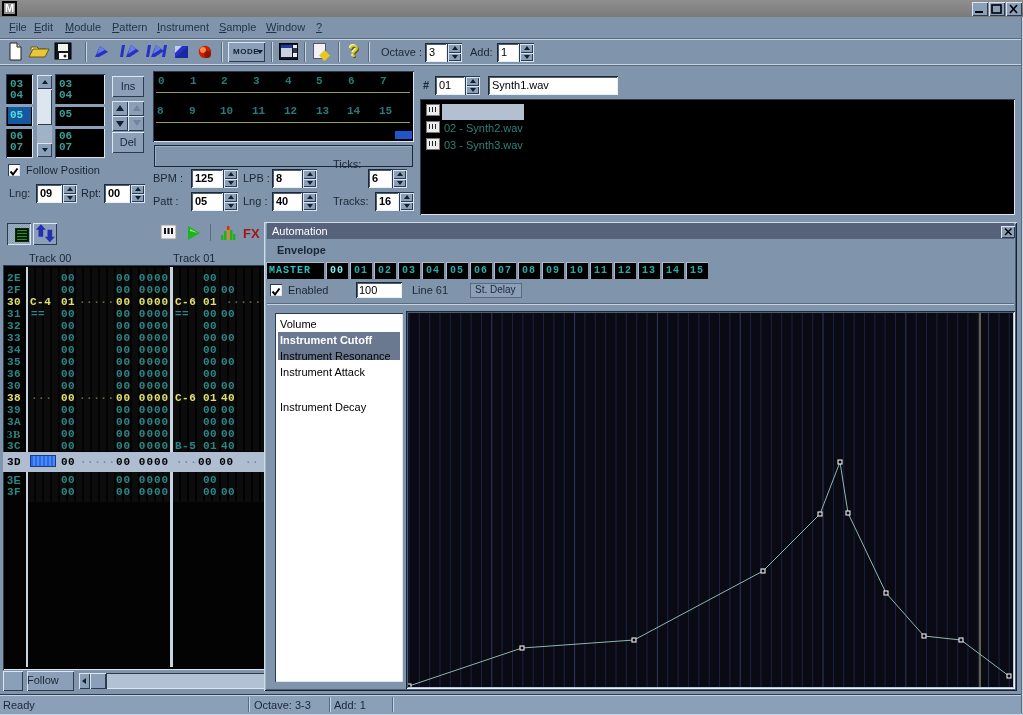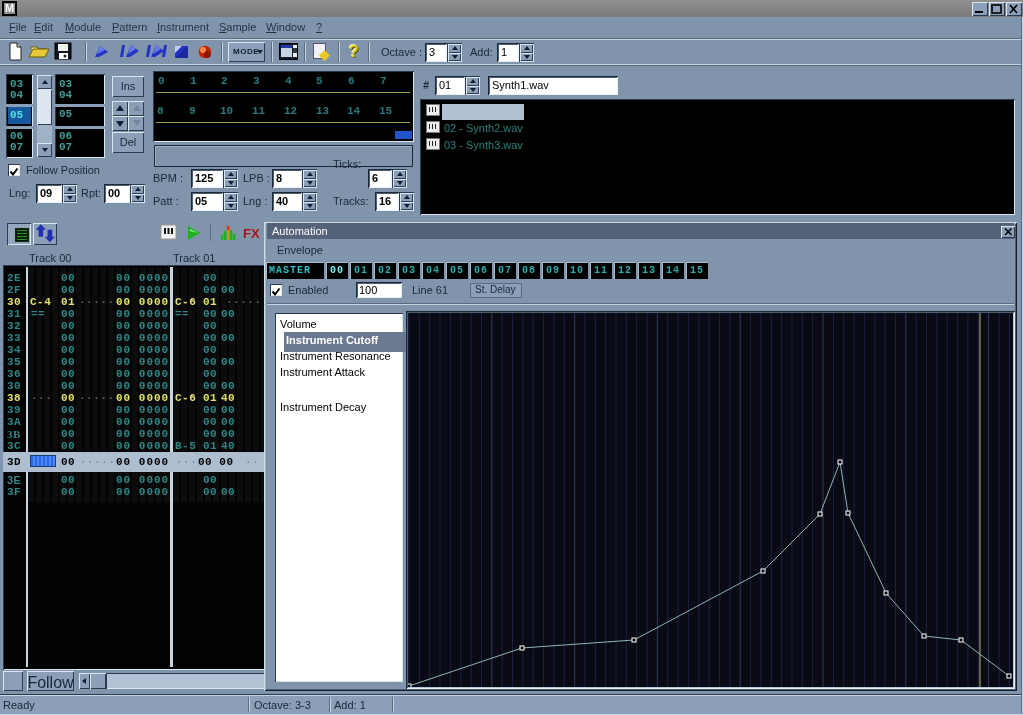--- a/index.html
+++ b/index.html
@@ -404,34 +404,34 @@
 <div style="position:absolute;left:61px;top:474px;font-family:'Liberation Mono',monospace;font-weight:bold;font-size:11px;letter-spacing:0.5px;white-space:pre;color:#2e8585;">00</div>
 <div style="position:absolute;left:116px;top:474px;font-family:'Liberation Mono',monospace;font-weight:bold;font-size:11px;letter-spacing:0.5px;white-space:pre;color:#2e8585;letter-spacing:1px;">00&nbsp;0000</div>
 <div style="position:absolute;left:203px;top:474px;font-family:'Liberation Mono',monospace;font-weight:bold;font-size:11px;letter-spacing:0.5px;white-space:pre;color:#2e8585;">00</div>
 <div style="position:absolute;left:7px;top:486px;font-family:'Liberation Mono',monospace;font-weight:bold;font-size:11px;letter-spacing:0.5px;white-space:pre;color:#2e8585;">3F</div>
 <div style="position:absolute;left:61px;top:486px;font-family:'Liberation Mono',monospace;font-weight:bold;font-size:11px;letter-spacing:0.5px;white-space:pre;color:#2e8585;">00</div>
 <div style="position:absolute;left:116px;top:486px;font-family:'Liberation Mono',monospace;font-weight:bold;font-size:11px;letter-spacing:0.5px;white-space:pre;color:#2e8585;letter-spacing:1px;">00&nbsp;0000</div>
 <div style="position:absolute;left:203px;top:486px;font-family:'Liberation Mono',monospace;font-weight:bold;font-size:11px;letter-spacing:0.5px;white-space:pre;color:#2e8585;">00</div>
 <div style="position:absolute;left:221px;top:486px;font-family:'Liberation Mono',monospace;font-weight:bold;font-size:11px;letter-spacing:0.5px;white-space:pre;color:#2e8585;">00</div>
 <div class="abs raised1" style="left:3px;top:671px;width:20px;height:20px;"></div>
 <div class="abs raised1" style="left:27px;top:671px;width:47px;height:20px;"></div>
-<div class="abs" style="left:27px;top:674px;width:47px;height:13px;color:#1a2636;font-size:16px;text-align:center;">Follow</div>
+<div class="abs" style="left:27px;top:674px;width:47px;height:13px;color:#1a2636;font-size:11px;text-align:left;">Follow</div>
 <div class="abs raised1" style="left:79px;top:673px;width:11px;height:16px;">
       <div style="position:absolute;left:3px;top:5px;width:0;height:0;border-top:3px solid transparent;border-bottom:3px solid transparent;border-right:4px solid #10202e;"></div>
     </div>
 <div class="abs raised1" style="left:90px;top:673px;width:16px;height:16px;"></div>
 <div class="abs sunk" style="left:106px;top:673px;width:159px;height:16px;background:#b2c2d4;"></div>
 <div class="abs" style="left:264px;top:222px;width:753px;height:469px;background:#8095ab;box-shadow:inset 1px 1px 0 #d0dce8, inset -1px -1px 0 #16202e, inset 2px 2px 0 #a0b2c4, inset -2px -2px 0 #4e5e72;"></div>
 <div class="abs" style="left:267px;top:223px;width:747px;height:16px;background:#56617a;"></div>
 <div class="abs" style="left:272px;top:225px;width:200px;height:13px;color:#fff;font-size:11px;">Automation</div>
 <div class="abs raised1" style="left:1001px;top:226px;width:14px;height:12px;"></div>
 <svg class="abs" style="left:1001px;top:226px;" width="14" height="12" viewBox="0 0 14 12">
       <path d="M4 2.5 L10.5 9 M10.5 2.5 L4 9" stroke="#000" stroke-width="1.5"></path>
     </svg>
-<div class="abs" style="left:277px;top:244px;width:100px;height:13px;color:#1a2636;font-size:11px;">Envelope</div>
+<div class="abs" style="left:277px;top:244px;width:100px;height:13px;color:#1a2636;font-size:11px;font-weight:bold;">Envelope</div>
 <div class="abs" style="left:266px;top:262px;width:58px;height:17px;background:#000;box-shadow:inset 1px 1px 0 #aabbcc, inset -1px -1px 0 #000;">
       <div style="position:absolute;left:3px;top:3px;font-family:'Liberation Mono',monospace;font-weight:bold;font-size:10px;letter-spacing:1px;color:#2fbdbd;">MASTER</div>
     </div>
 <div class="abs" style="left:326px;top:262px;width:22px;height:17px;background:#000;box-shadow:inset 1px 1px 0 #aabbcc, inset -1px -1px 0 #000;">
       <div style="position:absolute;left:4px;top:3px;font-family:'Liberation Mono',monospace;font-weight:bold;font-size:10px;letter-spacing:1px;color:#7ff0f0;">00</div>
     </div>
 <div class="abs" style="left:350px;top:262px;width:22px;height:17px;background:#000;box-shadow:inset 1px 1px 0 #aabbcc, inset -1px -1px 0 #000;">
       <div style="position:absolute;left:4px;top:3px;font-family:'Liberation Mono',monospace;font-weight:bold;font-size:10px;letter-spacing:1px;color:#2fa8a8;">01</div>
     </div>
 <div class="abs" style="left:374px;top:262px;width:22px;height:17px;background:#000;box-shadow:inset 1px 1px 0 #aabbcc, inset -1px -1px 0 #000;">
@@ -481,21 +481,21 @@
       </svg></div>
 <div class="abs" style="left:288px;top:284px;width:60px;height:13px;color:#1a2636;font-size:11px;">Enabled</div>
 <div class="abs white-edit" style="left:356px;top:282px;width:46px;height:16px;font-size:11px;padding:2px 0 0 3px;">100</div>
 <div class="abs" style="left:412px;top:284px;width:60px;height:13px;color:#1a2636;font-size:11px;">Line 61</div>
 <div class="abs" style="left:470px;top:283px;width:52px;height:15px;background:#8ba0b8;box-shadow:inset 0 0 0 1px #5a6a80, inset 1px 1px 0 #c6d4e2;">
       <div style="position:absolute;left:5px;top:1px;color:#1a2636;font-size:10px;">St. Delay</div>
     </div>
 <div class="abs" style="left:267px;top:303px;width:747px;height:2px;box-shadow:inset 0 1px 0 #5a6a80, inset 0 -1px 0 #c6d4e2;"></div>
 <div class="abs sunk" style="left:275px;top:313px;width:128px;height:369px;background:#fff;"></div>
 <div style="position:absolute;left:278px;width:122px;height:16px;color:#000;font-size:11px;padding:2px 0 0 2px;top:316px;">Volume</div>
-<div style="position:absolute;left:284px;width:122px;height:20px;color:#000;font-size:11px;padding:2px 0 0 2px;top:332px;background:#6a7890;color:#fff;font-weight:bold;">Instrument Cutoff</div>
+<div style="position:absolute;left:278px;width:122px;height:28px;color:#000;font-size:11px;padding:2px 0 0 2px;top:332px;background:#6a7890;color:#fff;font-weight:bold;">Instrument Cutoff</div>
 <div style="position:absolute;left:278px;width:122px;height:16px;color:#000;font-size:11px;padding:2px 0 0 2px;top:348px;">Instrument Resonance</div>
 <div style="position:absolute;left:278px;width:122px;height:16px;color:#000;font-size:11px;padding:2px 0 0 2px;top:364px;">Instrument Attack</div>
 <div style="position:absolute;left:278px;width:122px;height:16px;color:#000;font-size:11px;padding:2px 0 0 2px;top:399px;">Instrument Decay</div>
 <div class="abs sunk2" style="left:406px;top:311px;width:609px;height:378px;"></div>
 <svg class="abs" style="left:408px;top:313px;" width="605" height="374" viewBox="0 0 605 374">
 <rect x="0" y="0" width="605" height="374" fill="#0a0a14"></rect>
 <line x1="1.0" y1="0" x2="1.0" y2="374" stroke="#192340" stroke-width="1"></line>
       <line x1="11.3" y1="0" x2="11.3" y2="374" stroke="#192340" stroke-width="1"></line>
       <line x1="21.7" y1="0" x2="21.7" y2="374" stroke="#192340" stroke-width="1"></line>
       <line x1="32.0" y1="0" x2="32.0" y2="374" stroke="#192340" stroke-width="1"></line>

